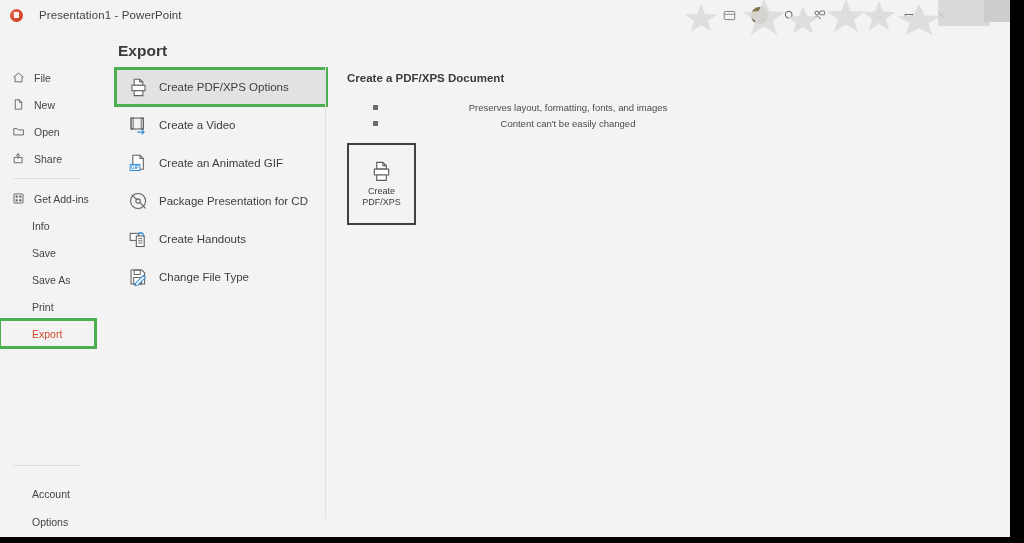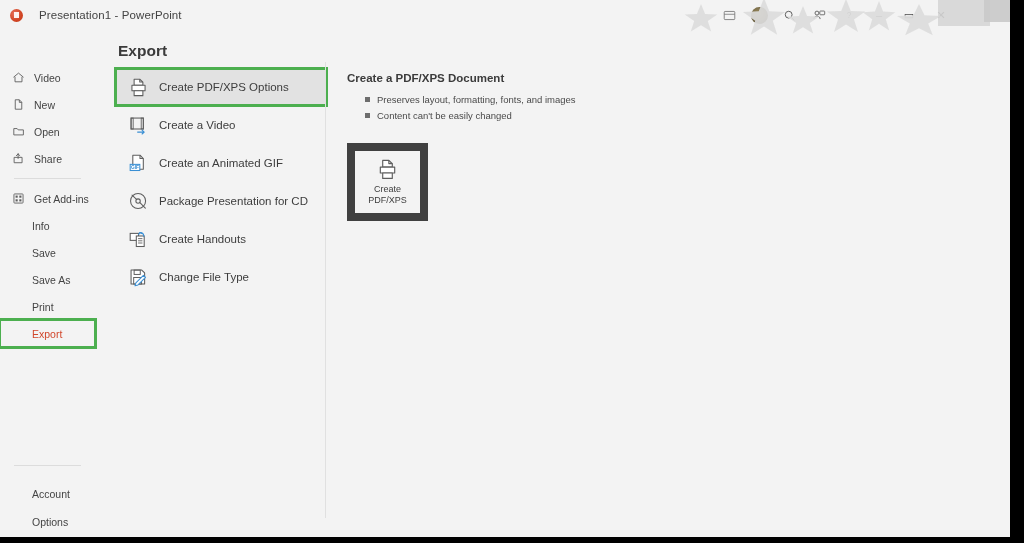--- a/index.html
+++ b/index.html
@@ -203,21 +203,21 @@
     position: absolute;
     left: 347px; top: 72px;
     width: 420px;
   }
   .detail-title {
     font-size: 11.5px;
     font-weight: bold;
     color: #3b3b3b;
     margin-bottom: 7px;
   }
-  .bullets { margin: 8px; padding: 0; list-style: none; }
+  .bullets { margin: 16px; padding: 0; list-style: none; text-align: center; }
   .bullets li {
     position: relative;
     font-size: 9.5px;
     color: #4a4a4a;
     padding-left: 22px;
     line-height: 15px;
     margin-bottom: 1px;
     white-space: nowrap;
   }
   .bullets li::before {
@@ -225,28 +225,28 @@
     position: absolute;
     left: 10px; top: 5px;
     width: 5px; height: 5px;
     background: #6d6d6d;
   }
 
   .action-btn {
     position: absolute;
     left: 347px; top: 143px;
     width: 57px; height: 62px;
-    border: 8px solid #404040;
+    border: 2px solid #404040;
     background: #f3f3f3;
     display: flex;
     flex-direction: column;
     align-items: center;
     justify-content: center;
     box-sizing: content-box;
-    padding: 0 4px;
+    padding: 8px 4px;
   }
   .action-btn .ab-ico { margin-bottom: 3px; }
   .action-btn .ab-l1, .action-btn .ab-l2 {
     font-size: 9px;
     color: #3d3d3d;
     line-height: 11px;
   }
 
   svg { display: block; }
 </style>
@@ -312,21 +312,21 @@
 
     <div style="height:34px;"></div>
 
     <div class="nav-item">
       <span class="nav-ico">
         <svg width="13" height="13" viewBox="0 0 16 16">
             <path d="M2.2 7.4L8 2.6l5.8 4.8" fill="none" stroke="#5d5d5d" stroke-width="1.1" stroke-linecap="round" stroke-linejoin="round"></path>
             <path d="M3.7 7.2v6.1h8.6V7.2" fill="none" stroke="#5d5d5d" stroke-width="1.1" stroke-linejoin="round"></path>
           </svg>
       </span>
-      <span class="nav-lbl">Video</span>
+      <span class="nav-lbl">File</span>
     </div>
 
     <div class="nav-item">
       <span class="nav-ico">
         <svg width="13" height="13" viewBox="0 0 16 16">
             <path d="M4 2.2h5l3 3v8.6H4z" fill="none" stroke="#5d5d5d" stroke-width="1.1" stroke-linejoin="round"></path>
             <path d="M9 2.2v3.2h3" fill="none" stroke="#5d5d5d" stroke-width="1.1" stroke-linejoin="round"></path>
           </svg>
       </span>
       <span class="nav-lbl">New</span>

